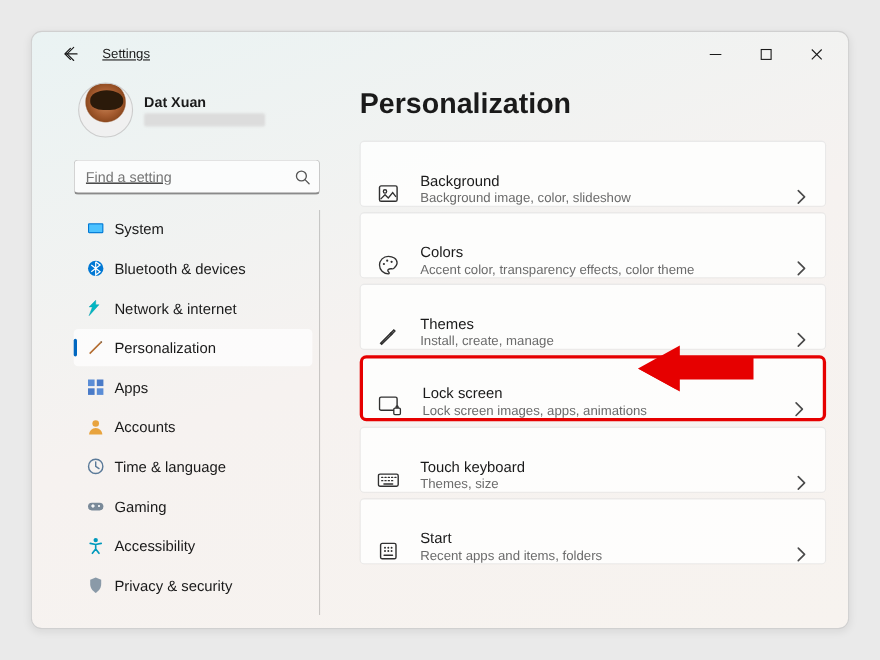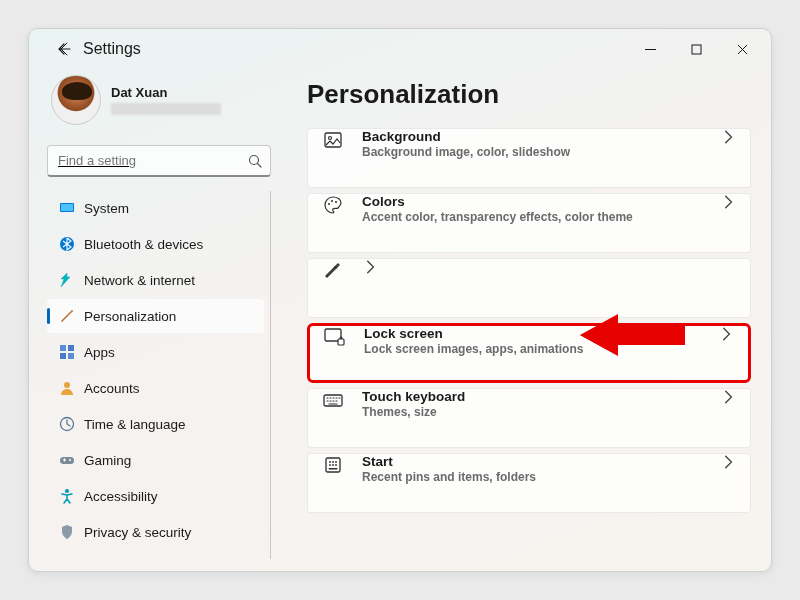--- a/index.html
+++ b/index.html
@@ -5,25 +5,25 @@
   * { box-sizing: border-box; margin: 0; padding: 0; font-family: "Segoe UI", Arial, sans-serif; }
   body { background: #eaeaea; width: 800px; height: 600px; overflow: hidden; position: relative; }
   .window {
     position: absolute; left: 28px; top: 28px; width: 744px; height: 544px;
     background: linear-gradient(160deg, #eaf3f3 0%, #f6f2f0 50%, #f7f3ef 100%);
     border-radius: 10px; border: 1px solid #d0d0d0; box-shadow: 0 2px 8px rgba(0,0,0,0.08);
     overflow: hidden;
   }
   .titlebar { height: 40px; display: flex; align-items: center; padding: 0 6px 0 24px; }
   .back-btn { width: 24px; height: 24px; display:flex; align-items:center; justify-content:center; cursor:pointer; }
-  .app-title { font-size: 16px; margin-left: 6px; color:#1a1a1a; }
+  .app-title { font-size: 12px; margin-left: 16px; color:#1a1a1a;text-decoration:underline; }
   .titlebar-spacer { flex: 1; }
   .caption-btn { width: 46px; height: 32px; display:flex; align-items:center; justify-content:center; cursor:pointer; }
 
-  .body-area { display:flex; height: calc(100% - 40px); }
+  .body-area { display:flex; height: calc(100% - 40px); margin-left: 20px; }
 
   
   .sidebar { width: 252px; padding: 0 10px 0 18px; position: relative; }
   .account { display:flex; align-items:center; gap:10px; padding: 6px 4px 14px 4px; }
   .avatar { width:50px; height:50px; border-radius:50%; background: radial-gradient(circle at 50% 35%, #d09060 0%, #a85e32 30%, #8e4a20 45%, #f0f0f0 48%); border:1px solid #ccc; position:relative; overflow:hidden; }
   .avatar::after { content:""; position:absolute; top:6px; left:10px; width:30px; height:18px; background:#2b1a0a; border-radius:50% 50% 40% 40%; }
   .account-text .name { font-size:13px; font-weight:600; color:#1a1a1a; }
   .account-text .sub { margin-top:3px; width:110px; height:12px; background:#dcdcdc; border-radius:2px; filter: blur(1px); }
 
   .search-wrap { margin: 6px 0 14px 0; position:relative; }
@@ -33,21 +33,21 @@
   .nav { display:flex; flex-direction:column; gap:2px; border-right: 1px solid rgba(0,0,0,0.18); padding-right: 6px; padding-bottom: 10px; }
   .nav-item { display:flex; align-items:center; gap:9px; height:34px; border-radius:4px; padding:0 10px 0 12px; cursor:pointer; font-size:13.5px; color:#1a1a1a; position:relative; }
   .nav-item.active { background: rgba(255,255,255,0.7); }
   .nav-item.active::before { content:""; position:absolute; left:0px; top:9px; width:3px; height:16px; background:#0067c0; border-radius:2px; }
   .nav-icon { width:16px; height:16px; display:flex; align-items:center; justify-content:center; }
 
   
   .main { flex:1; padding: 0 20px 0 26px; overflow-y:auto; }
   .page-title { font-size:26px; font-weight:600; margin: 10px 0 18px 0; color:#1a1a1a; }
   .cards { display:flex; flex-direction:column; gap:5px; }
-  .card { background: rgba(255,255,255,0.8); border:1px solid rgba(0,0,0,0.08); border-radius:4px; height:60px; display:flex; align-items:flex-start; padding:0 14px 0 14px; cursor:pointer;font-weight:bold; }
+  .card { background: rgba(255,255,255,0.8); border:1px solid rgba(0,0,0,0.08); border-radius:4px; height:60px; display:flex; align-items:flex-end; padding:0 14px 0 14px; cursor:pointer; }
   .card-icon { width:22px; height:22px; margin-right:18px; display:flex; align-items:center; justify-content:center; color:#303030; }
   .card-text { flex:1; }
   .card-title { font-size:13.5px; color:#1a1a1a; }
   .card-sub { font-size:12px; color:#6b6b6b; margin-top:1px; }
   .card-chevron { width:16px; height:16px; color:#4a4a4a; }
   .card.highlighted { border:3px solid #e60000; border-radius:6px; }
 
   
   .annotation-arrow { position:absolute; pointer-events:none; }
 
@@ -236,20 +236,24 @@
             </svg>
         </div>
 
         <div class="card">
           <span class="card-icon">
               <svg width="20" height="20" viewBox="0 0 20 20">
                 <path d="M3 16l9-9 1 1-9 9z" fill="none" stroke="#303030" stroke-width="1.3"></path>
                 <path d="M12 7l1 1 3-3-1-1z" fill="none" stroke="#303030" stroke-width="1.3"></path>
               </svg>
             </span>
+          <div class="card-text">
+            <div class="card-title">Themes</div>
+            <div class="card-sub">Install, create, manage</div>
+          </div>
           <svg class="card-chevron" width="14" height="14" viewBox="0 0 14 14">
               <path d="M5 2l5 5-5 5" fill="none" stroke="#4a4a4a" stroke-width="1.3" stroke-linecap="round" stroke-linejoin="round"></path>
             </svg>
         </div>
 
         <div class="card highlighted">
           <span class="card-icon">
               <svg width="22" height="20" viewBox="0 0 22 20">
                 <rect x="1" y="2" width="16" height="12" rx="1.5" fill="none" stroke="#303030" stroke-width="1.3"></rect>
                 <rect x="14" y="12" width="6" height="6" rx="1" fill="#fff" stroke="#303030" stroke-width="1.2"></rect>
@@ -289,21 +293,21 @@
                 <circle cx="10" cy="7" r="0.9" fill="#303030"></circle>
                 <circle cx="13" cy="7" r="0.9" fill="#303030"></circle>
                 <circle cx="7" cy="10" r="0.9" fill="#303030"></circle>
                 <circle cx="10" cy="10" r="0.9" fill="#303030"></circle>
                 <circle cx="13" cy="10" r="0.9" fill="#303030"></circle>
                 <rect x="5.5" y="13" width="9" height="1.4" rx="0.7" fill="#303030"></rect>
               </svg>
             </span>
           <div class="card-text">
             <div class="card-title">Start</div>
-            <div class="card-sub">Recent pins and items, folders</div>
+            <div class="card-sub">Recent apps and items, folders</div>
           </div>
           <svg class="card-chevron" width="14" height="14" viewBox="0 0 14 14">
               <path d="M5 2l5 5-5 5" fill="none" stroke="#4a4a4a" stroke-width="1.3" stroke-linecap="round" stroke-linejoin="round"></path>
             </svg>
         </div>
 
 
       </div>
     </div>
   </div>

